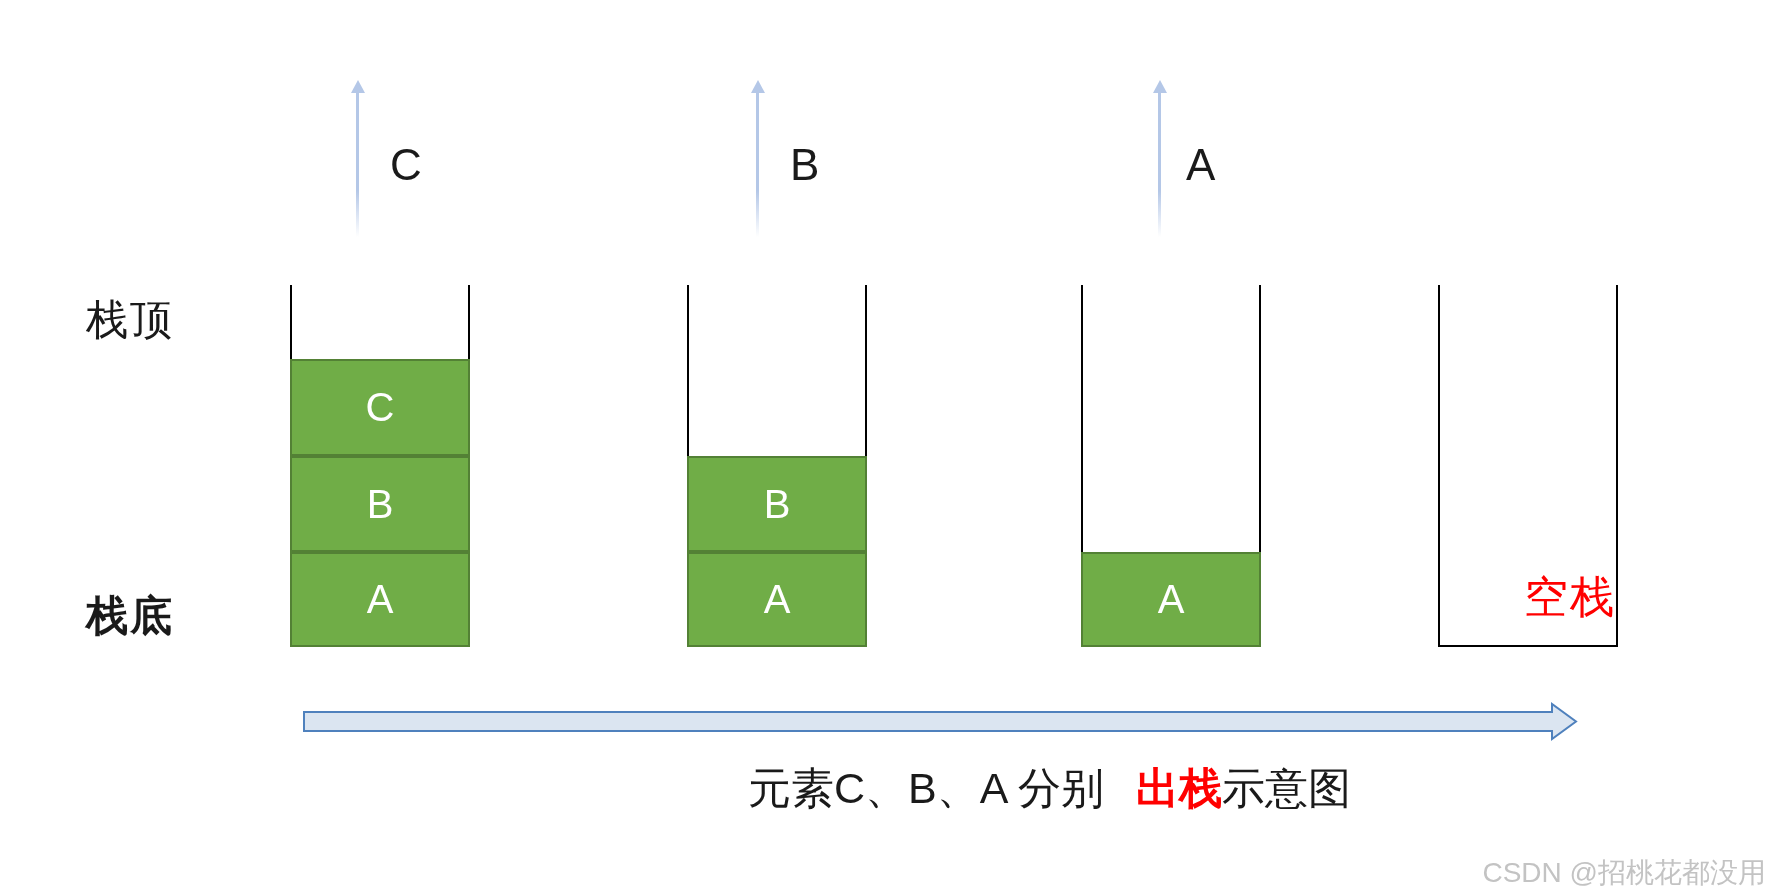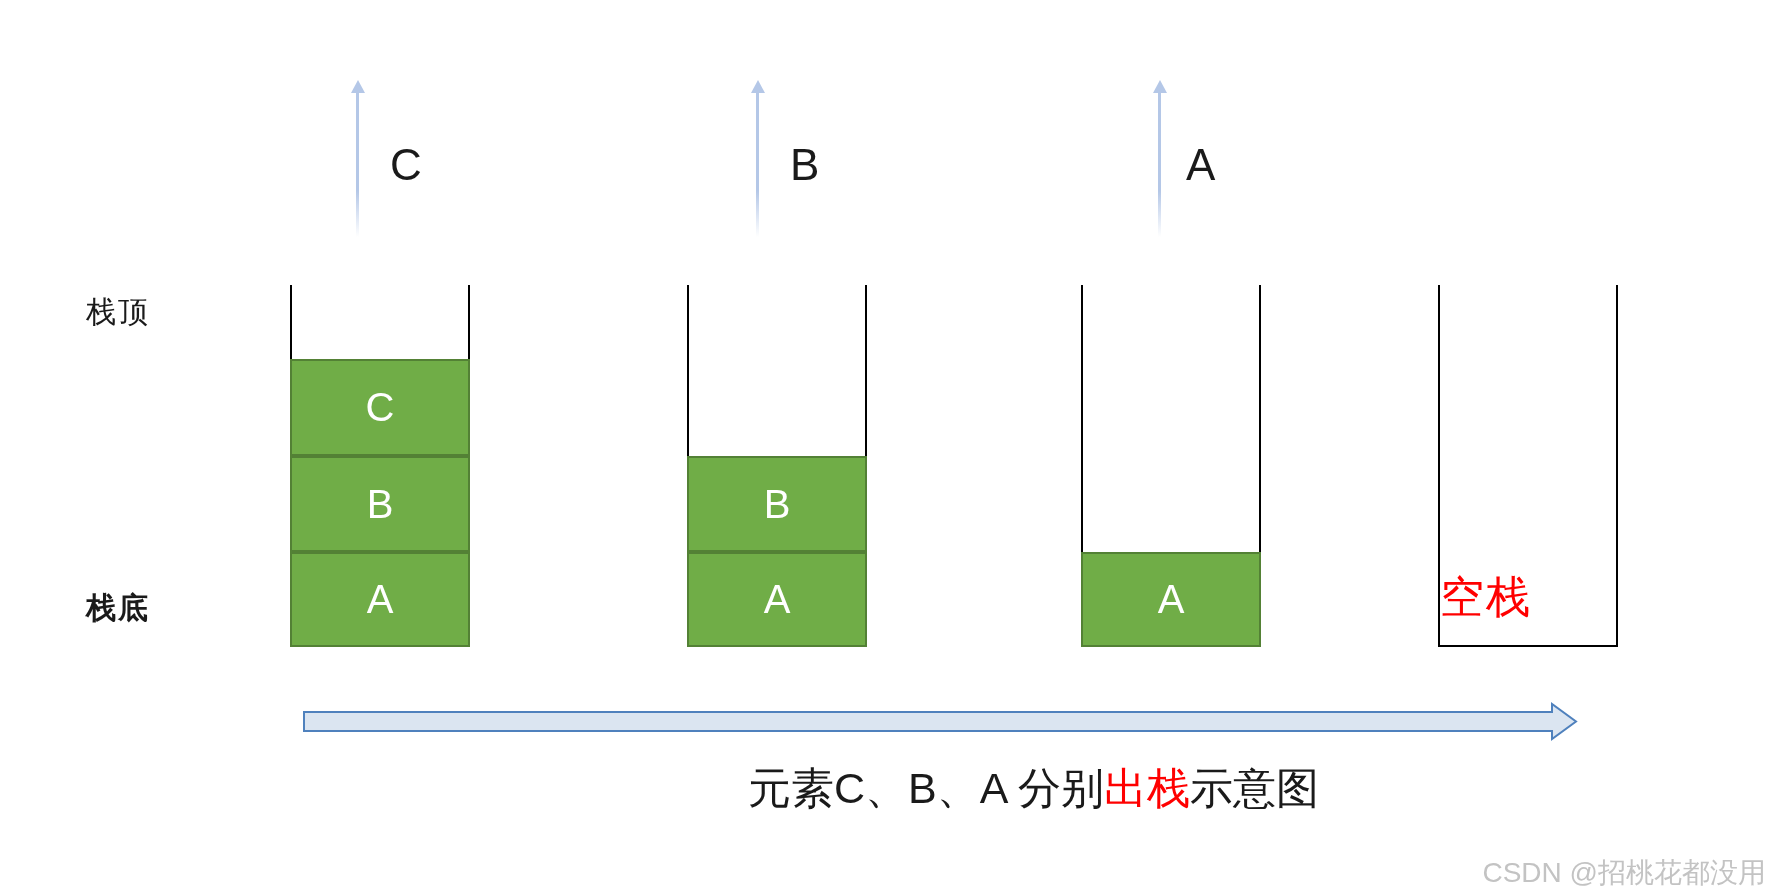--- a/index.html
+++ b/index.html
@@ -18,21 +18,21 @@
     position:relative;
     width:1768px;height:888px;
     background:#ffffff;
     overflow:hidden;
     font-family:"Liberation Sans","DejaVu Sans",sans-serif;
     color:var(--text-black);
   }
   
   .side-label{
     position:absolute;
-    font-size:30px;
+    font-size:42px;
     letter-spacing:2px;
     color:var(--text-black);
     white-space:nowrap;
   }
   .side-label.top{left:86px;top:292px;}
   .side-label.bottom{left:86px;top:588px;font-weight:bold;}
 
   
   .stack{
     position:absolute;
@@ -58,21 +58,21 @@
     color:#ffffff;
     font-size:40px;
   }
   .row-c{top:74px;height:97px;}
   .row-b{top:171px;height:96px;}
   .row-a{top:267px;height:95px;}
 
   .empty-label{
     position:absolute;
     left:0;top:283px;width:100%;
-    text-align:left;
+    text-align:right;
     font-size:44px;
     color:var(--highlight-red);
     letter-spacing:2px;
   }
 
   
   .v-arrow{
     position:absolute;
     top:93px;height:144px;width:3px;
     background:linear-gradient(to top, rgba(180,199,231,0) 0%, var(--arrow-blue) 32%);
@@ -117,21 +117,22 @@
   
   .caption{
     position:absolute;
     left:748px;top:760px;
     font-size:43px;
     white-space:nowrap;
     color:var(--text-black);
   }
   .caption .hl{
     color:var(--highlight-red);
-    font-weight:normal;
+    font-weight:bold;
+    margin-left:32px;
   }
 
   
   .watermark{
     position:absolute;
     right:2px;top:854px;
     font-size:28px;
     color:var(--watermark-gray);
     white-space:nowrap;
   }

